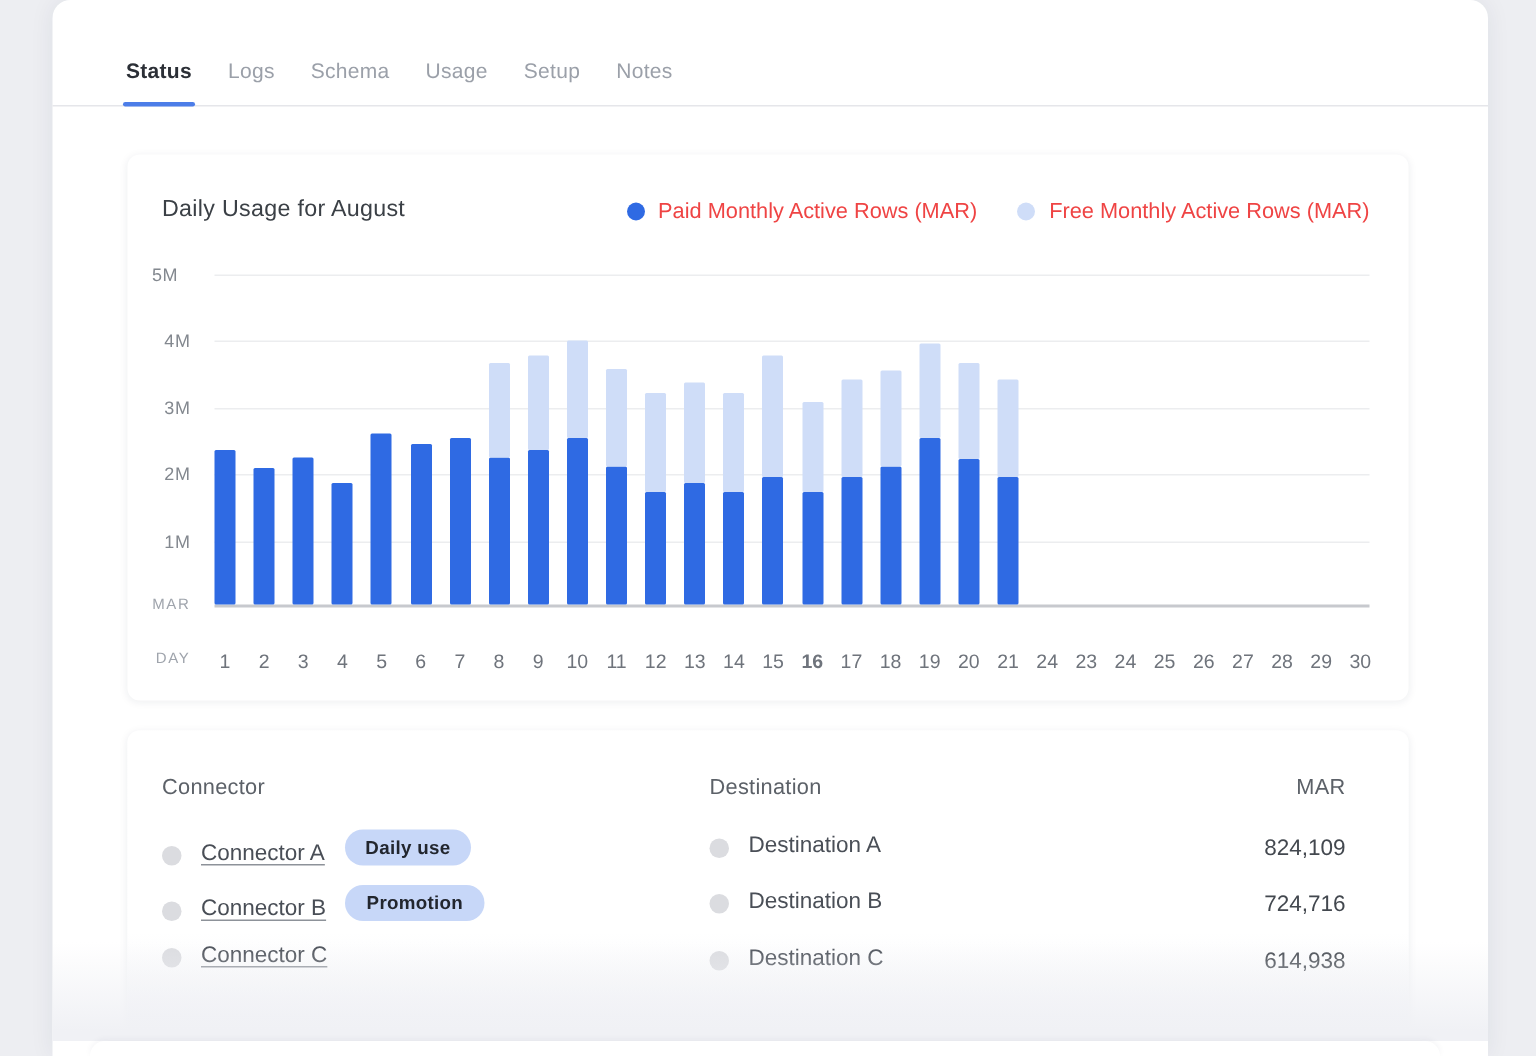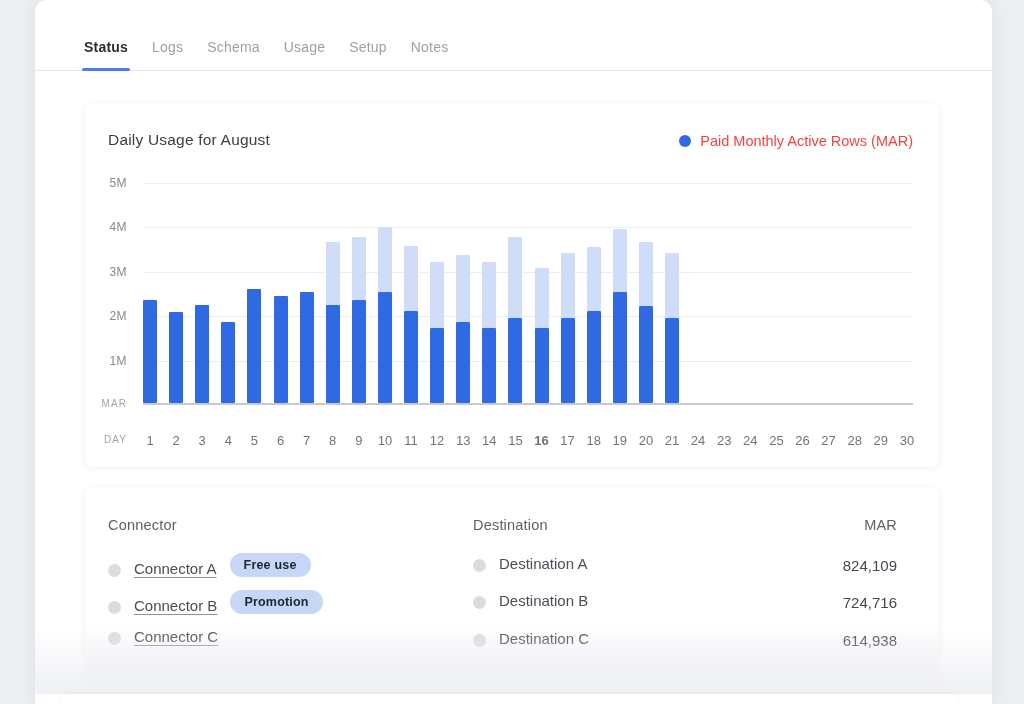--- a/index.html
+++ b/index.html
@@ -85,37 +85,41 @@
   </div>
 
   <div class="card chart-card">
     <div class="chart-title">Daily Usage for August</div>
 
     <div class="legend">
       <div class="legend-item">
         <span class="legend-dot" style="background: rgb(47, 106, 227);"></span>
         <span class="legend-label">Paid Monthly Active Rows (MAR)</span>
       </div>
+      <div class="legend-item">
+        <span class="legend-dot" style="background: rgb(207, 221, 248);"></span>
+        <span class="legend-label">Free Monthly Active Rows (MAR)</span>
+      </div>
     </div>
 
     <div class="plot">
       <div class="baseline"></div>
       <div class="axis-word" style="bottom:-4px">MAR</div>
       <div class="axis-word" style="top:251px">DAY</div>
 
     <div class="gridline" style="top: 177.6px;"></div>
         <div class="ytick" style="top: 170.6px;">1M</div>
         <div class="gridline" style="top: 133.2px;"></div>
         <div class="ytick" style="top: 126.2px;">2M</div>
         <div class="gridline" style="top: 88.8px;"></div>
         <div class="ytick" style="top: 81.8px;">3M</div>
         <div class="gridline" style="top: 44.4px;"></div>
         <div class="ytick" style="top: 37.4px;">4M</div>
         <div class="gridline" style="top: 0px;"></div>
-        <div class="ytick" style="top: -7px;">5M</div>
+        <div class="ytick" style="top: -7px; text-align: center;">5M</div>
         <div class="bar" style="left: 0px; bottom: 2px; height: 103.452px; background: rgb(47, 106, 227);"></div>
         <div class="xtick" style="left: -8px;">1</div>
         <div class="bar" style="left: 26.1px; bottom: 2px; height: 91.02px; background: rgb(47, 106, 227);"></div>
         <div class="xtick" style="left: 18.1px;">2</div>
         <div class="bar" style="left: 52.2px; bottom: 2px; height: 98.124px; background: rgb(47, 106, 227);"></div>
         <div class="xtick" style="left: 44.2px;">3</div>
         <div class="bar" style="left: 78.3px; bottom: 2px; height: 81.252px; background: rgb(47, 106, 227);"></div>
         <div class="xtick" style="left: 70.3px;">4</div>
         <div class="bar" style="left: 104.4px; bottom: 2px; height: 114.108px; background: rgb(47, 106, 227);"></div>
         <div class="xtick" style="left: 96.4px;">5</div>
@@ -178,21 +182,21 @@
   </div>
 
   <div class="card table-card">
     <div class="th" style="left:23px">Connector</div>
     <div class="th" style="left:388px">Destination</div>
     <div class="th" style="right:42px; left:auto">MAR</div>
 
     <div class="row" style="left:23px; top:66px">
       <span class="dot-ic"></span>
       <span class="conn-link">Connector A</span>
-      <span class="badge">Free use</span>
+      <span class="badge">Daily use</span>
     </div>
     <div class="row" style="left:388px; top:68px">
       <span class="dot-ic"></span>
       <span class="dest-label">Destination A</span>
     </div>
     <div class="mar-val" style="top:70px">824,109</div>
 
     <div class="row" style="left:23px; top:103px">
       <span class="dot-ic"></span>
       <span class="conn-link">Connector B</span>

